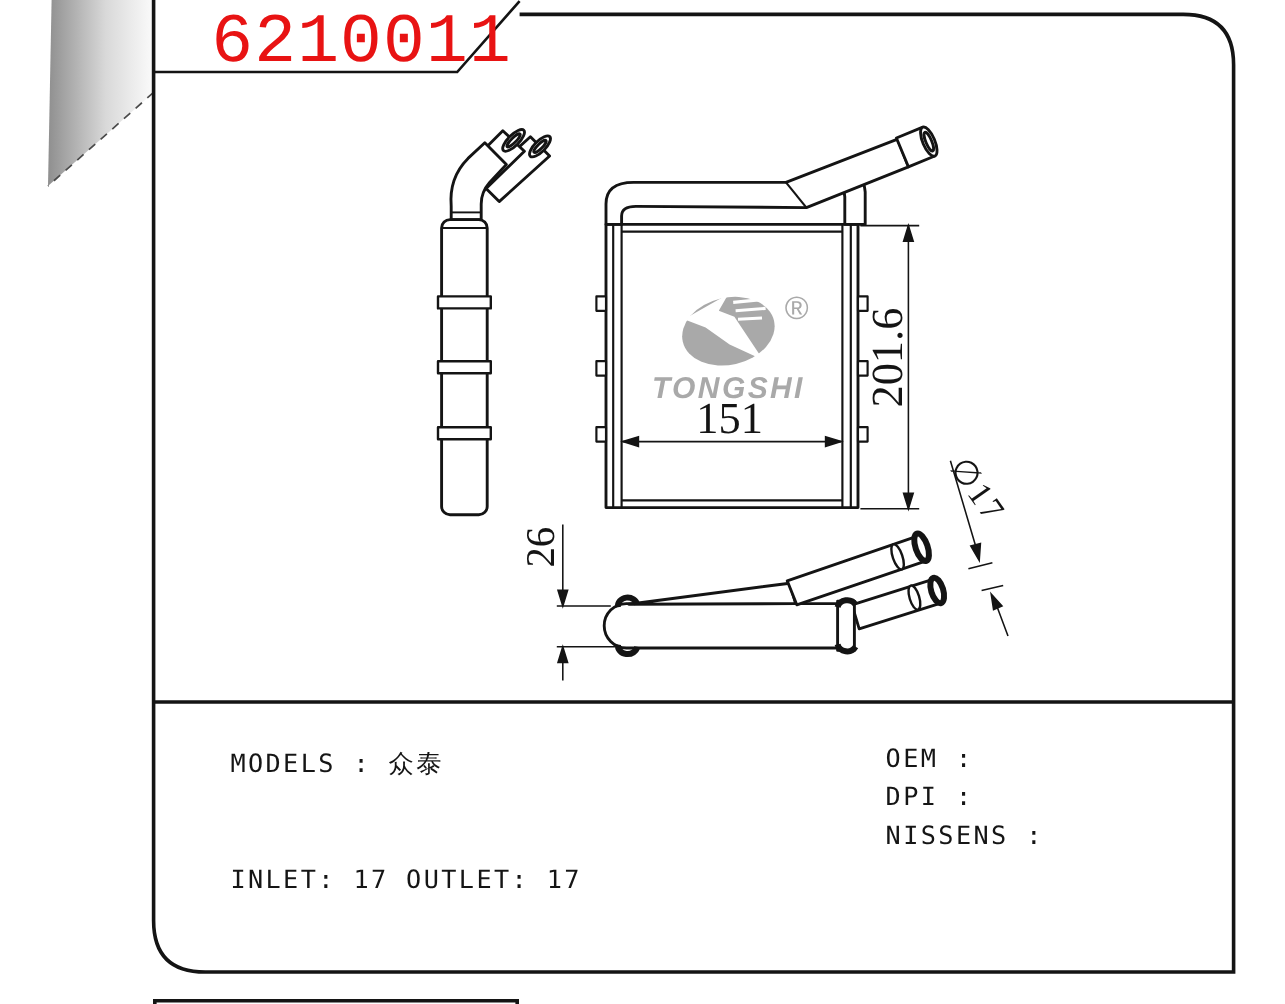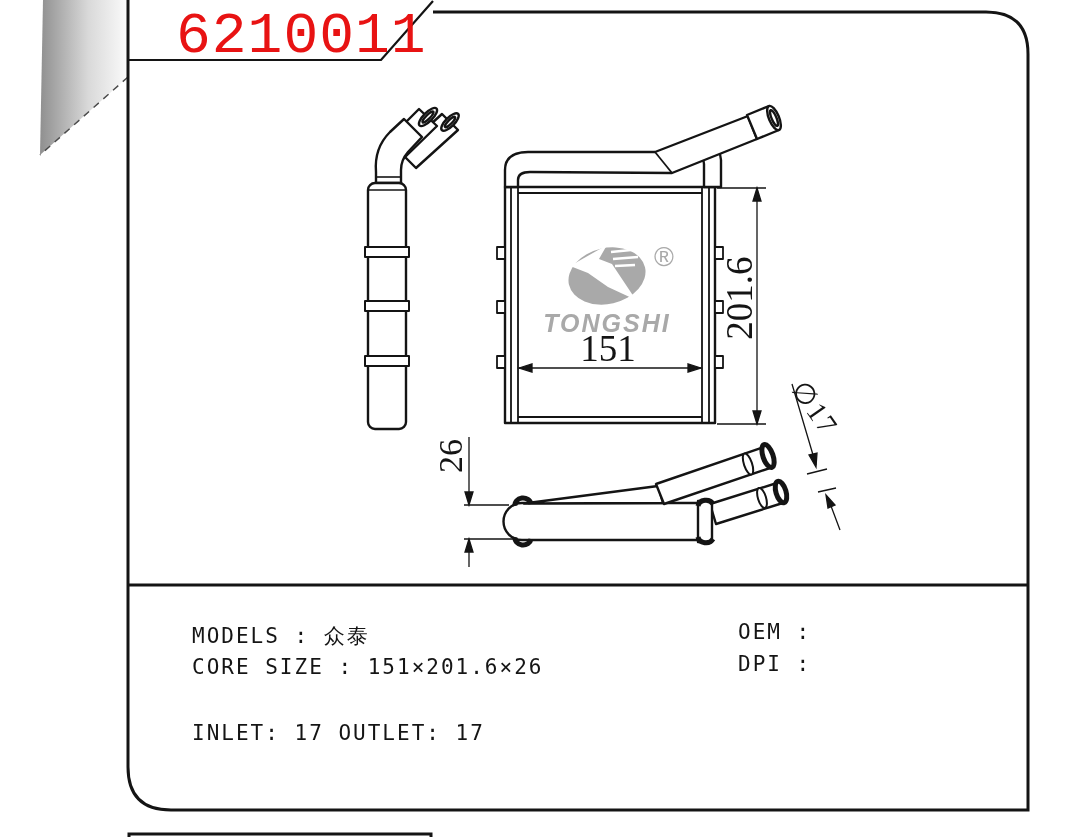--- a/index.html
+++ b/index.html
@@ -149,18 +149,18 @@
 
     <text class="dimtxt" x="608" y="361" font-size="37" text-anchor="middle">151</text>
     <text class="dimtxt" x="740" y="310" font-size="37" text-anchor="middle" transform="rotate(-90 740 298)">201.6</text>
     <text class="dimtxt" x="452" y="466" font-size="34" text-anchor="middle" transform="rotate(-90 452 456)">26</text>
     <text class="dimtxt" x="812" y="416" font-size="28" letter-spacing="2" text-anchor="middle" transform="rotate(55 812 410)">∅17</text>
   </svg>
 
   <div class="part-number">6210011</div>
 
   <div class="spec l0">MODELS :  众泰</div>
-  <div class="spec l1">CORE SIZE : 151×201.6×26</div>
   <div class="spec l3">INLET: 17  OUTLET: 17</div>
   <div class="spec r0">OEM :</div>
   <div class="spec r1">DPI :</div>
+  <div class="spec r2">NISSENS :</div>
 
 </div>
 
 </body></html>

